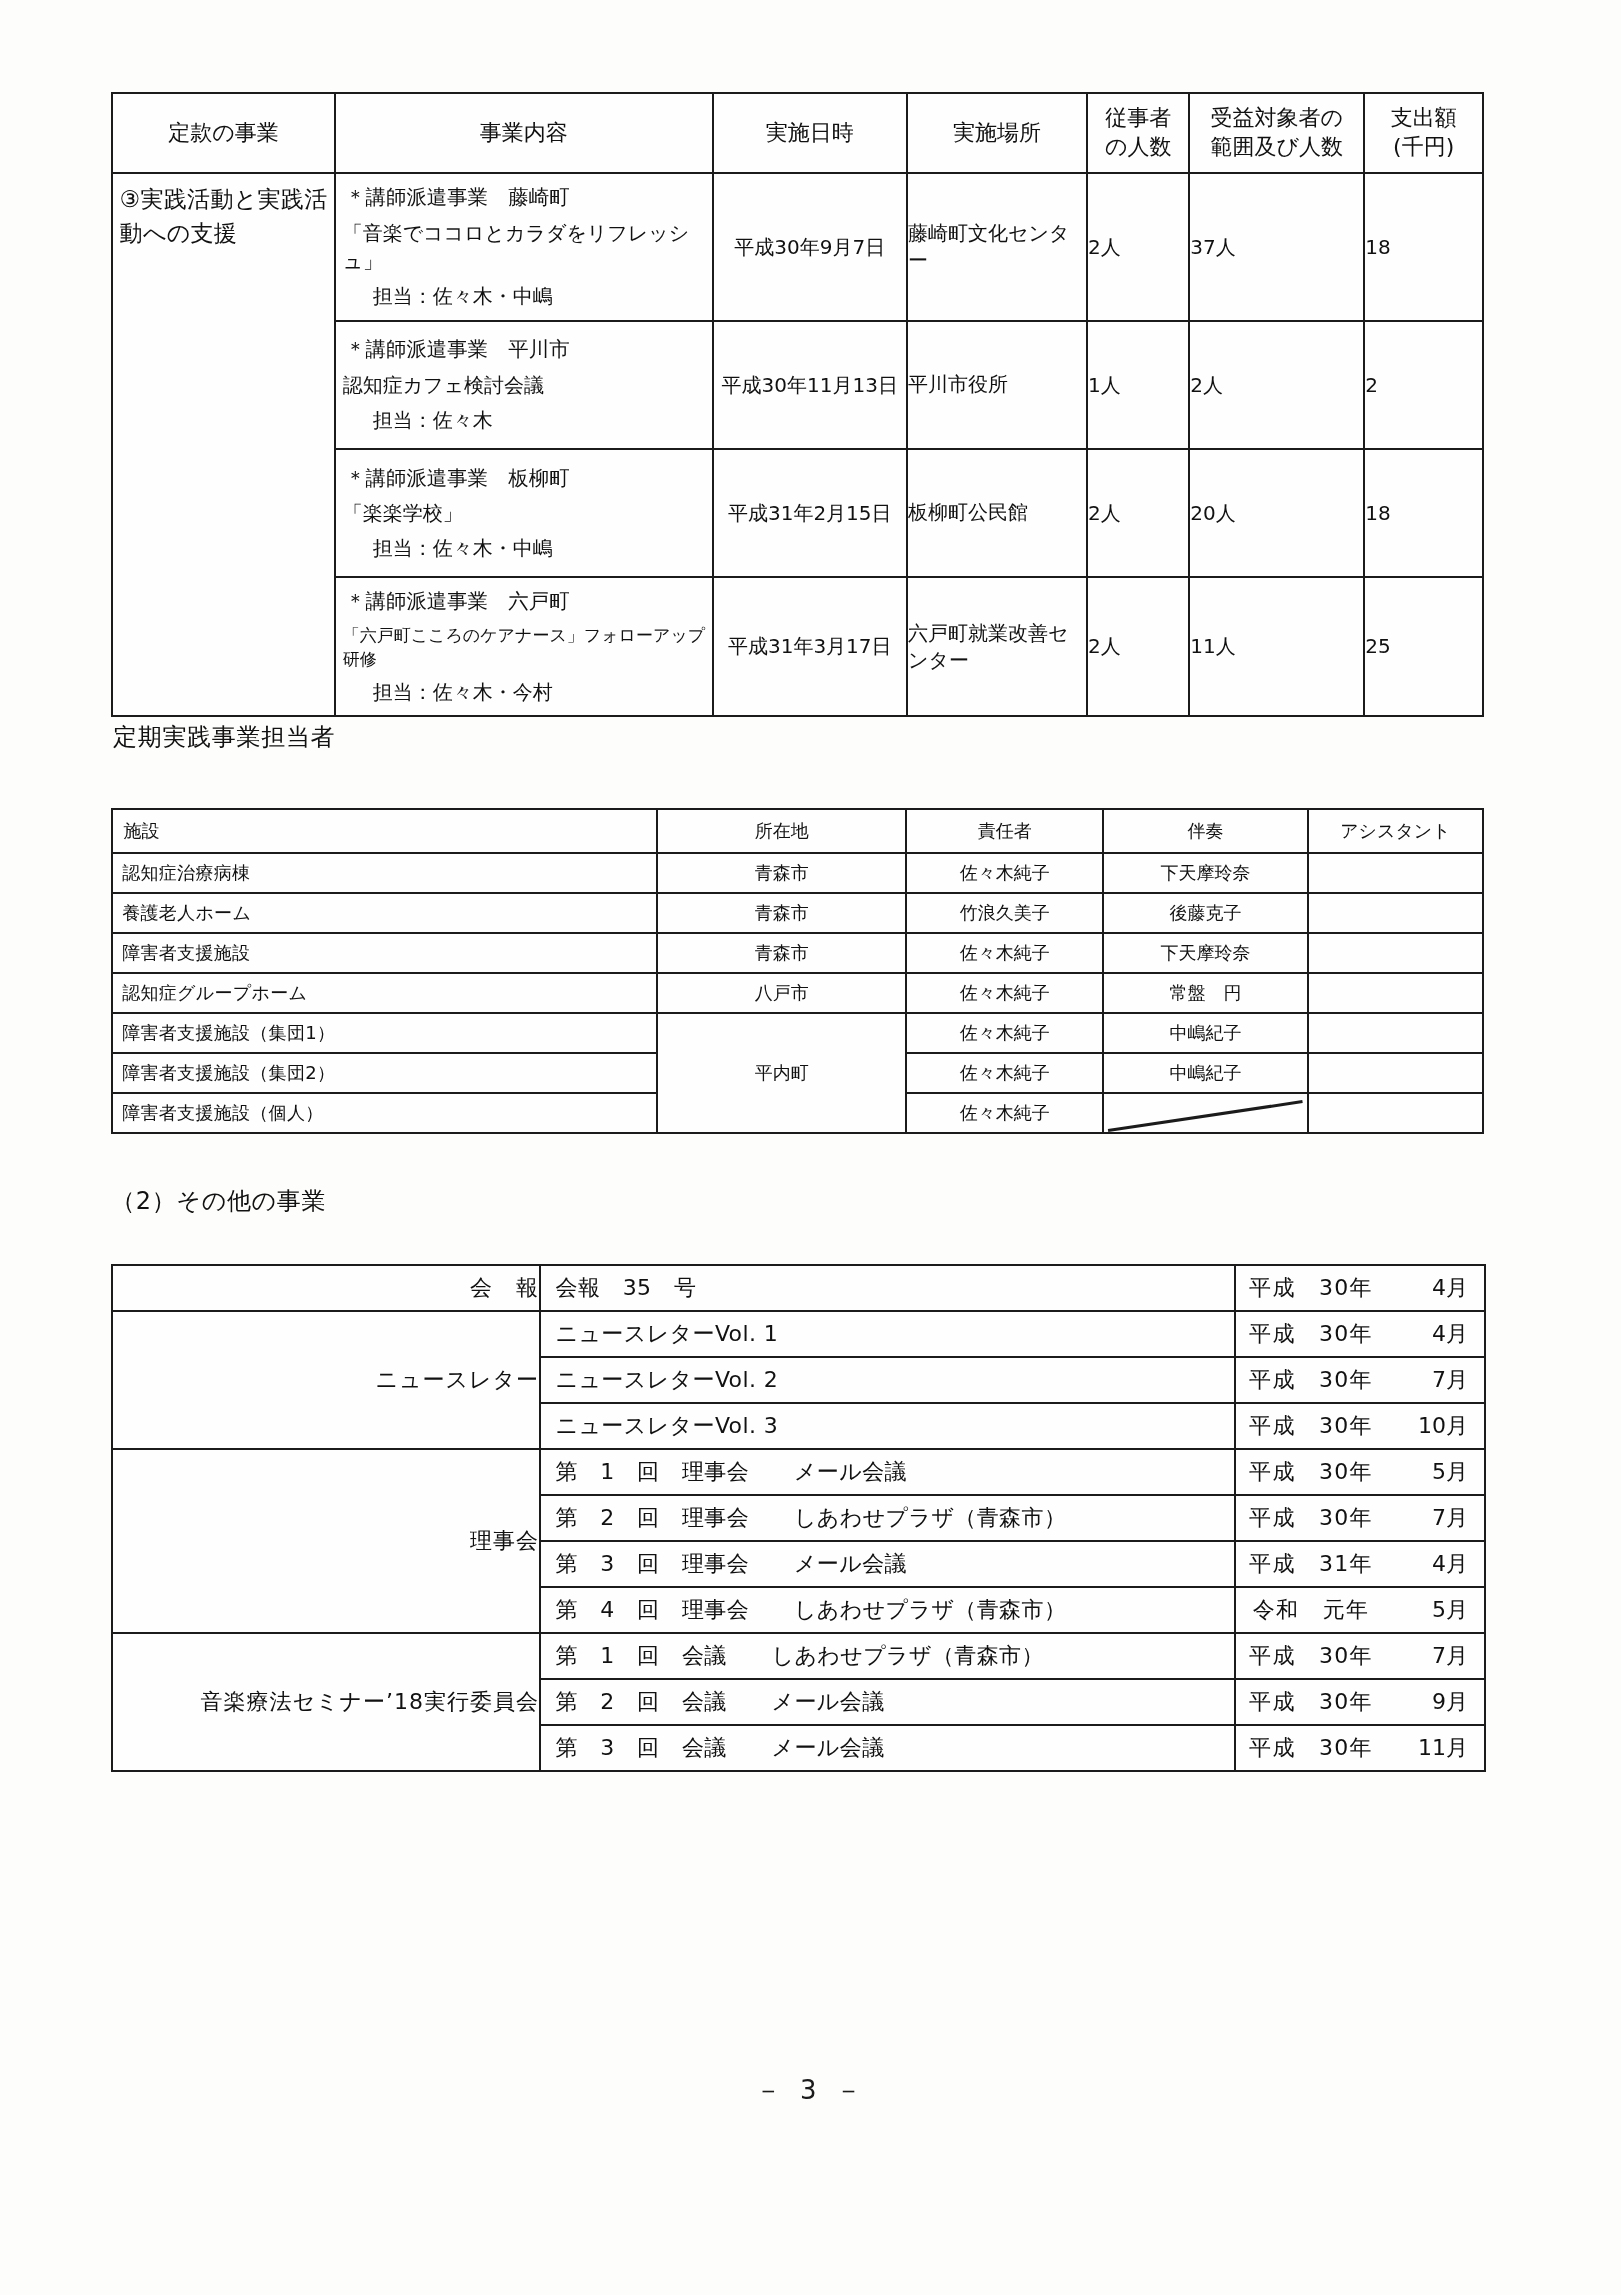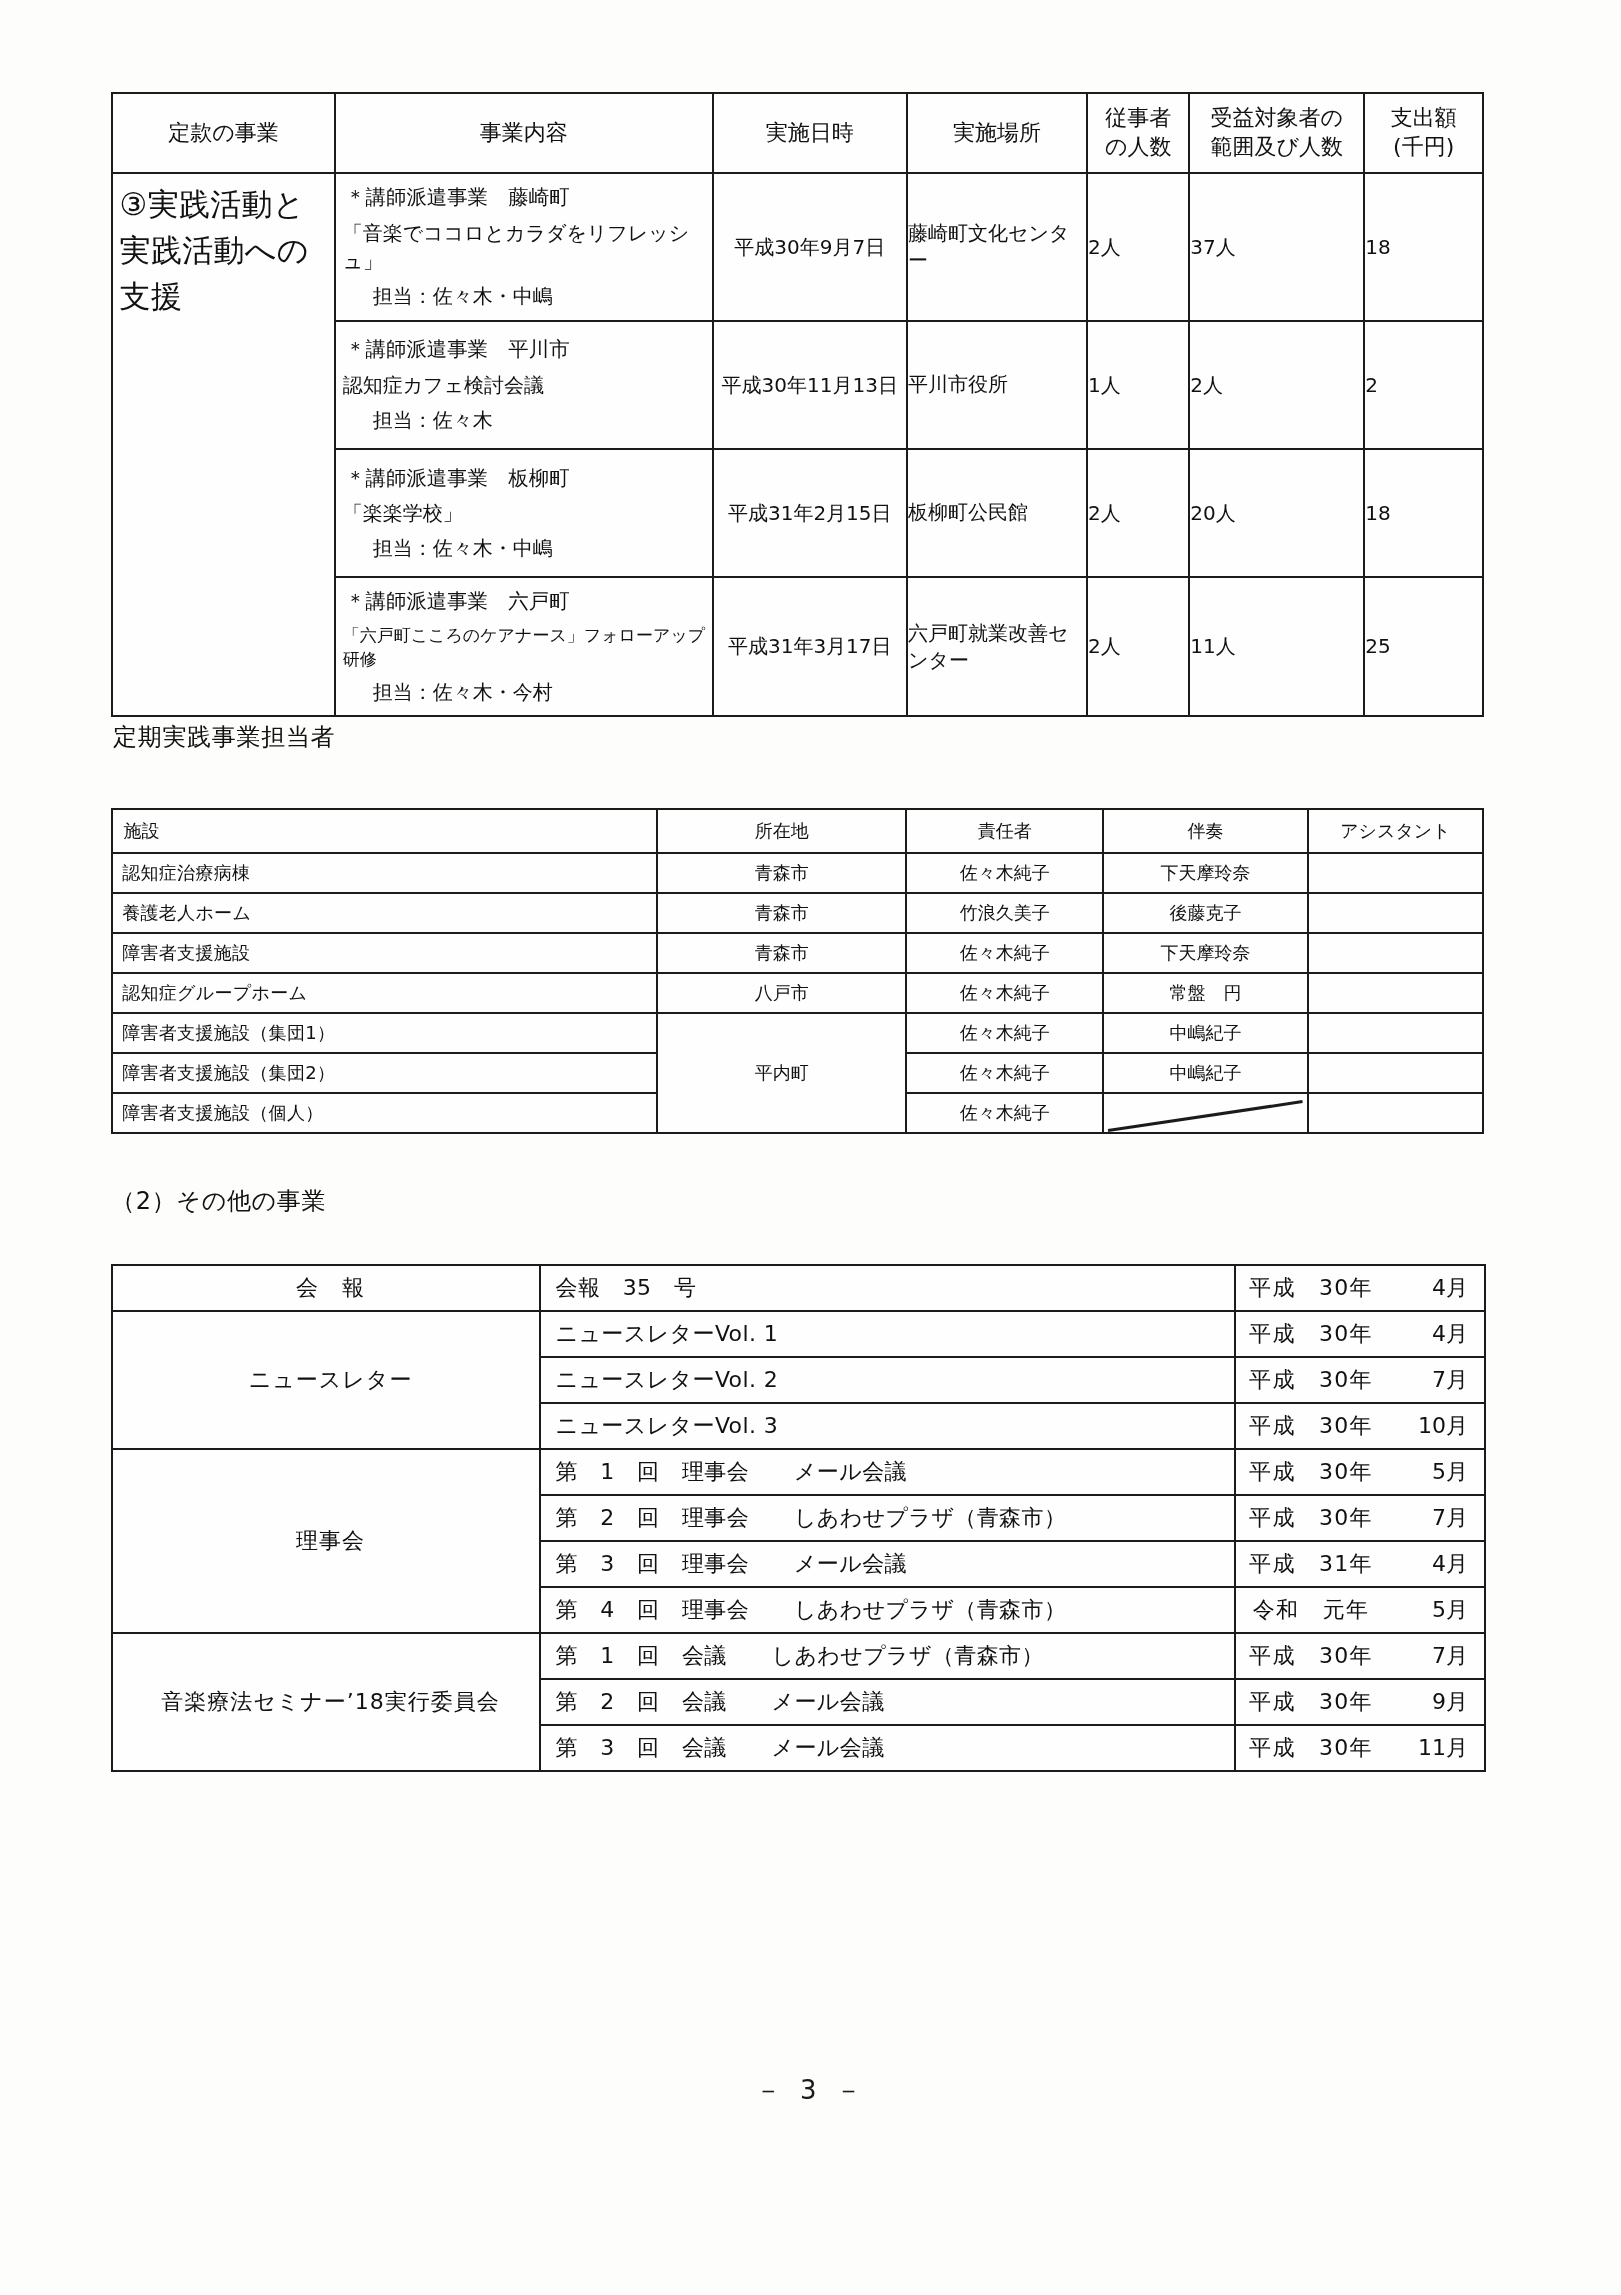--- a/index.html
+++ b/index.html
@@ -53,21 +53,21 @@
   }
   #t1 .c-teikan   { width: 218px; }
   #t1 .c-naiyo    { width: 369px; }
   #t1 .c-nichiji  { width: 190px; }
   #t1 .c-basho    { width: 176px; }
   #t1 .c-jujisha  { width: 100px; }
   #t1 .c-jueki    { width: 171px; }
   #t1 .c-shishutsu{ width: 116px; }
 
   #t1 .teikan-cell {
-    font-size: 31px;
+    font-size: 23px;
     line-height: 1.48;
     vertical-align: top;
     padding: 8px 4px 0 6.6px;
     text-align: left;
     letter-spacing: 0.3px;
   }
   #t1 .naiyo-cell {
     vertical-align: middle;
     padding: 6.6px 5.3px 6.6px 6.6px;
     text-align: left;
@@ -137,21 +137,21 @@
     left: 111px;
     top: 1264px;
     width: 1373px;
   }
   #t3 td { font-size: 22px; height: 44px; }
   #t3 .c-kind { width: 428px; }
   #t3 .c-item { width: 695px; }
   #t3 .c-era  { width: 151px; }
   #t3 .c-mon  { width: 99px; }
   #t3 .kind-cell {
-    text-align: center;
+    text-align: right;
     padding-left: 9.2px;
     letter-spacing: 1px;
   }
   #t3 .kind-cell.span { vertical-align: middle; }
   #t3 .item-cell {
     text-align: left;
     padding-left: 14.5px;
     letter-spacing: 0.4px;
   }
   #t3 .era-cell {

